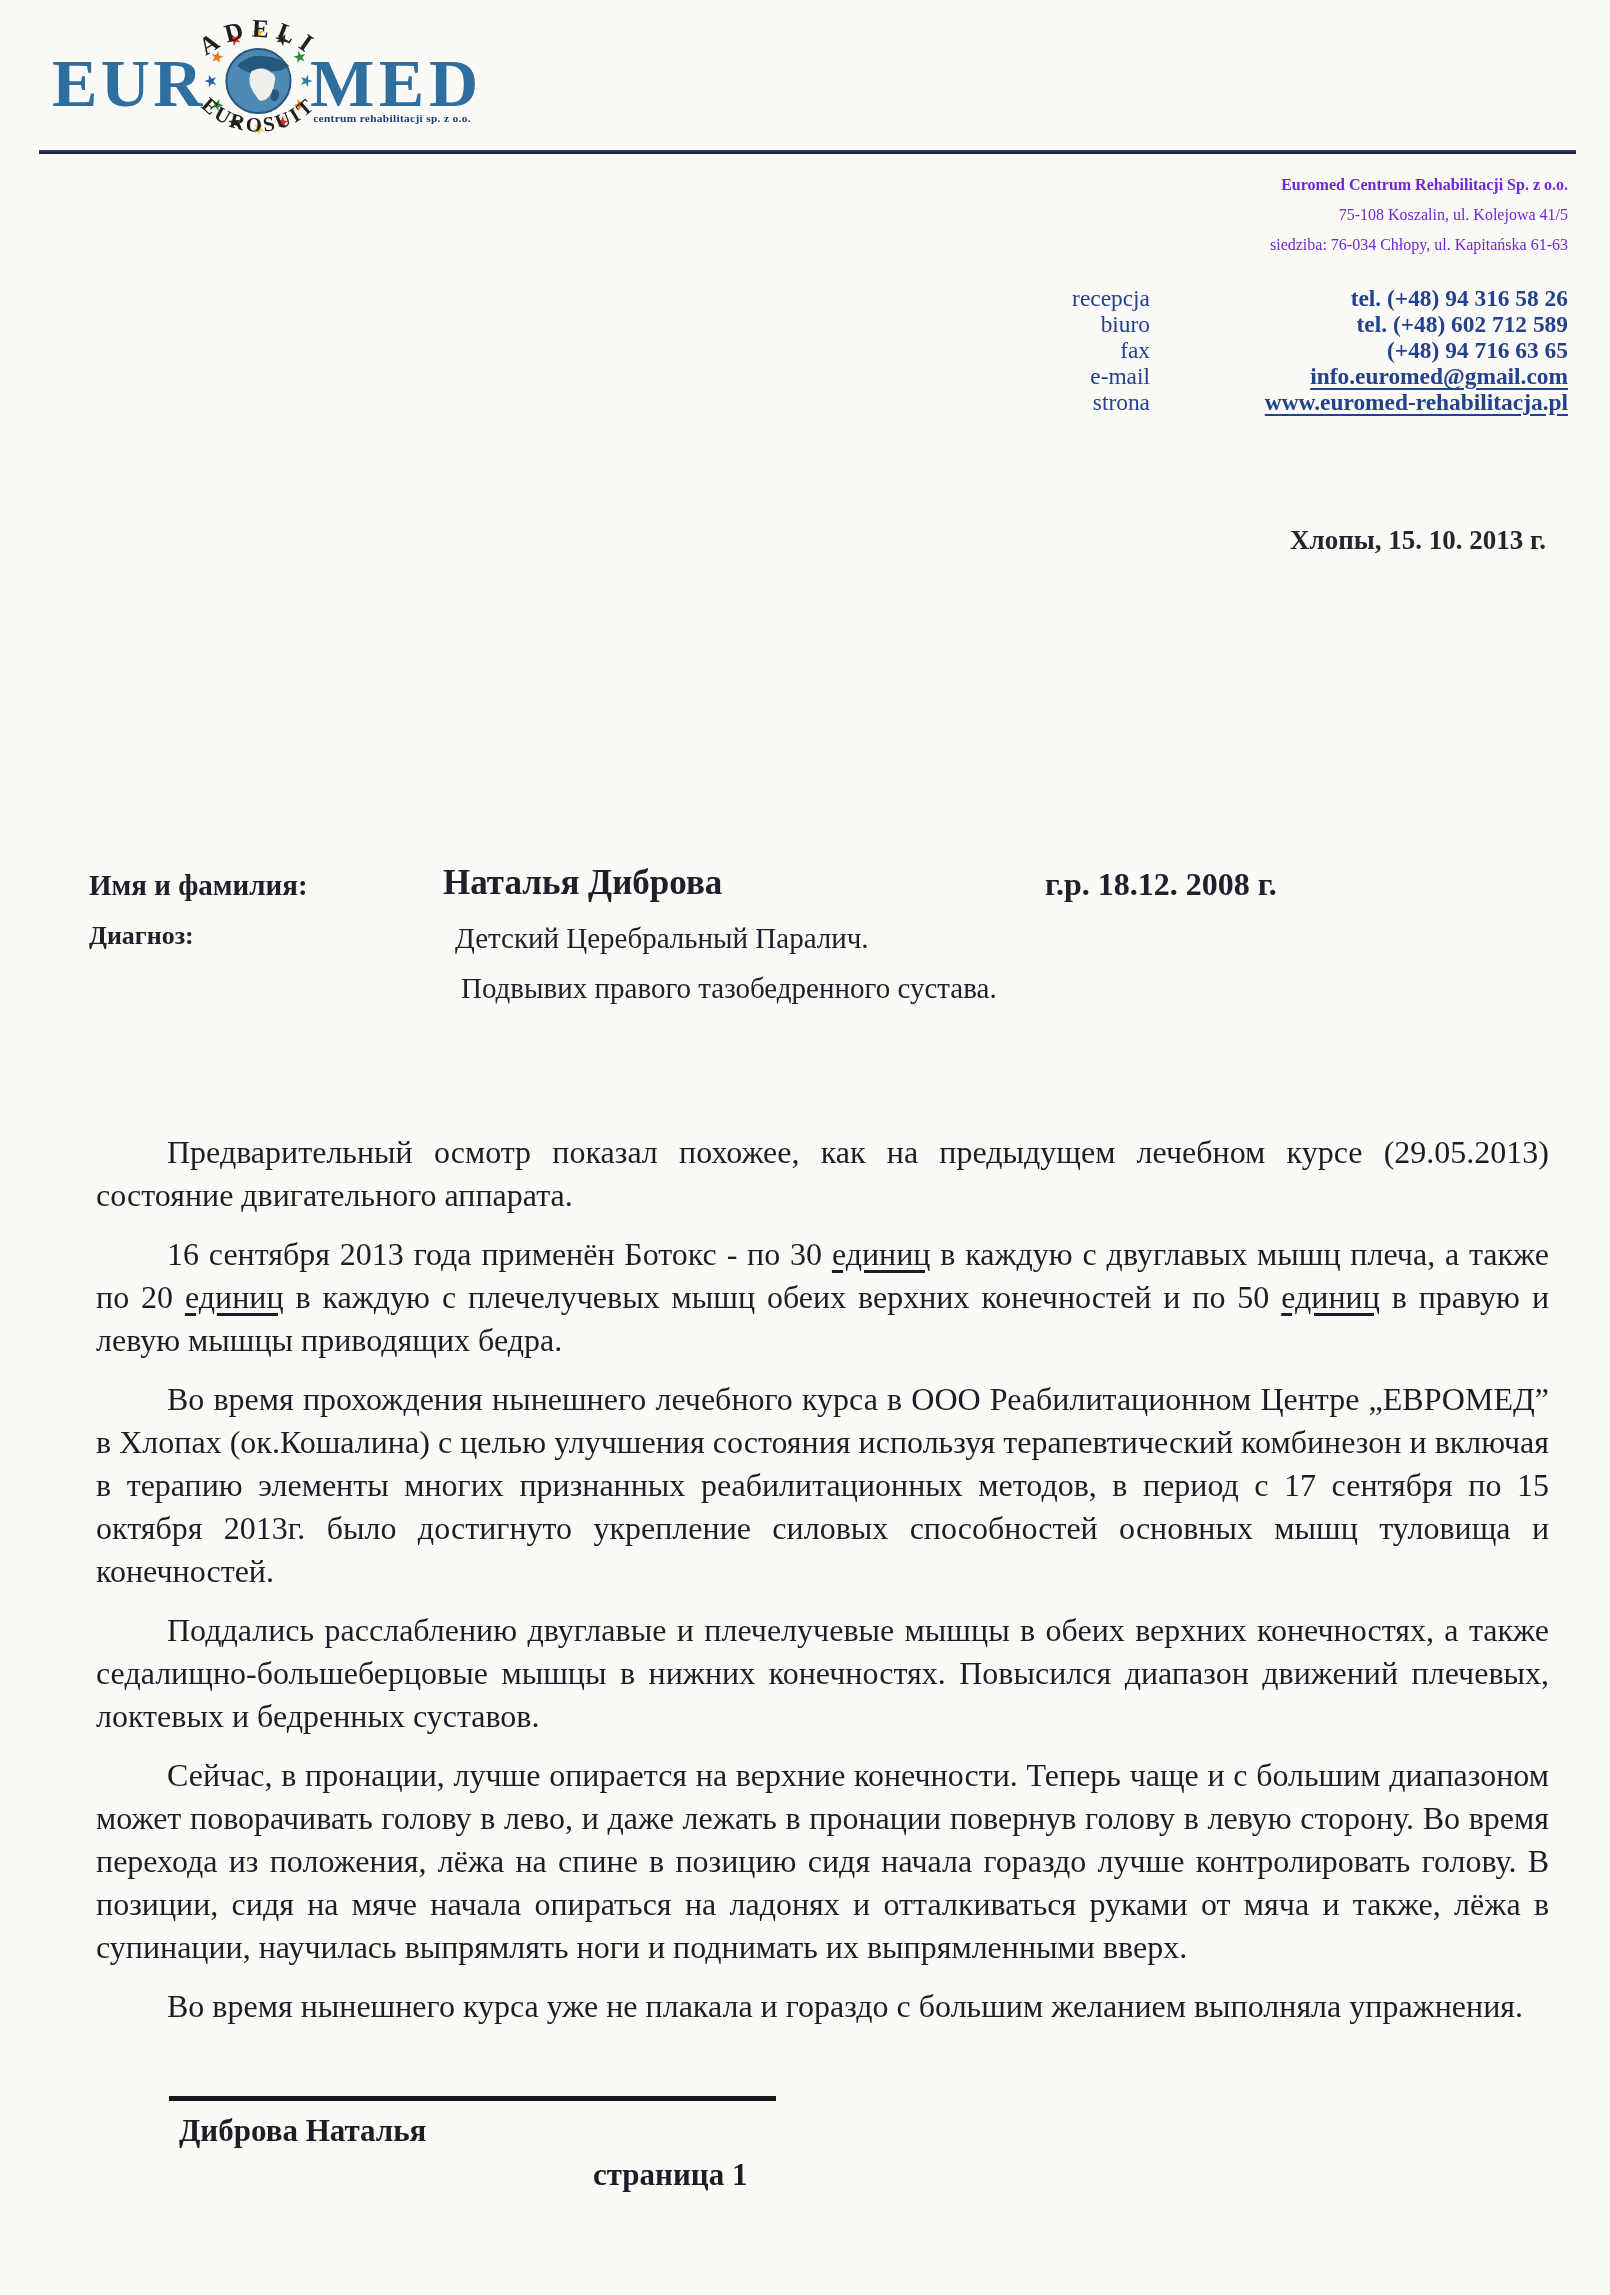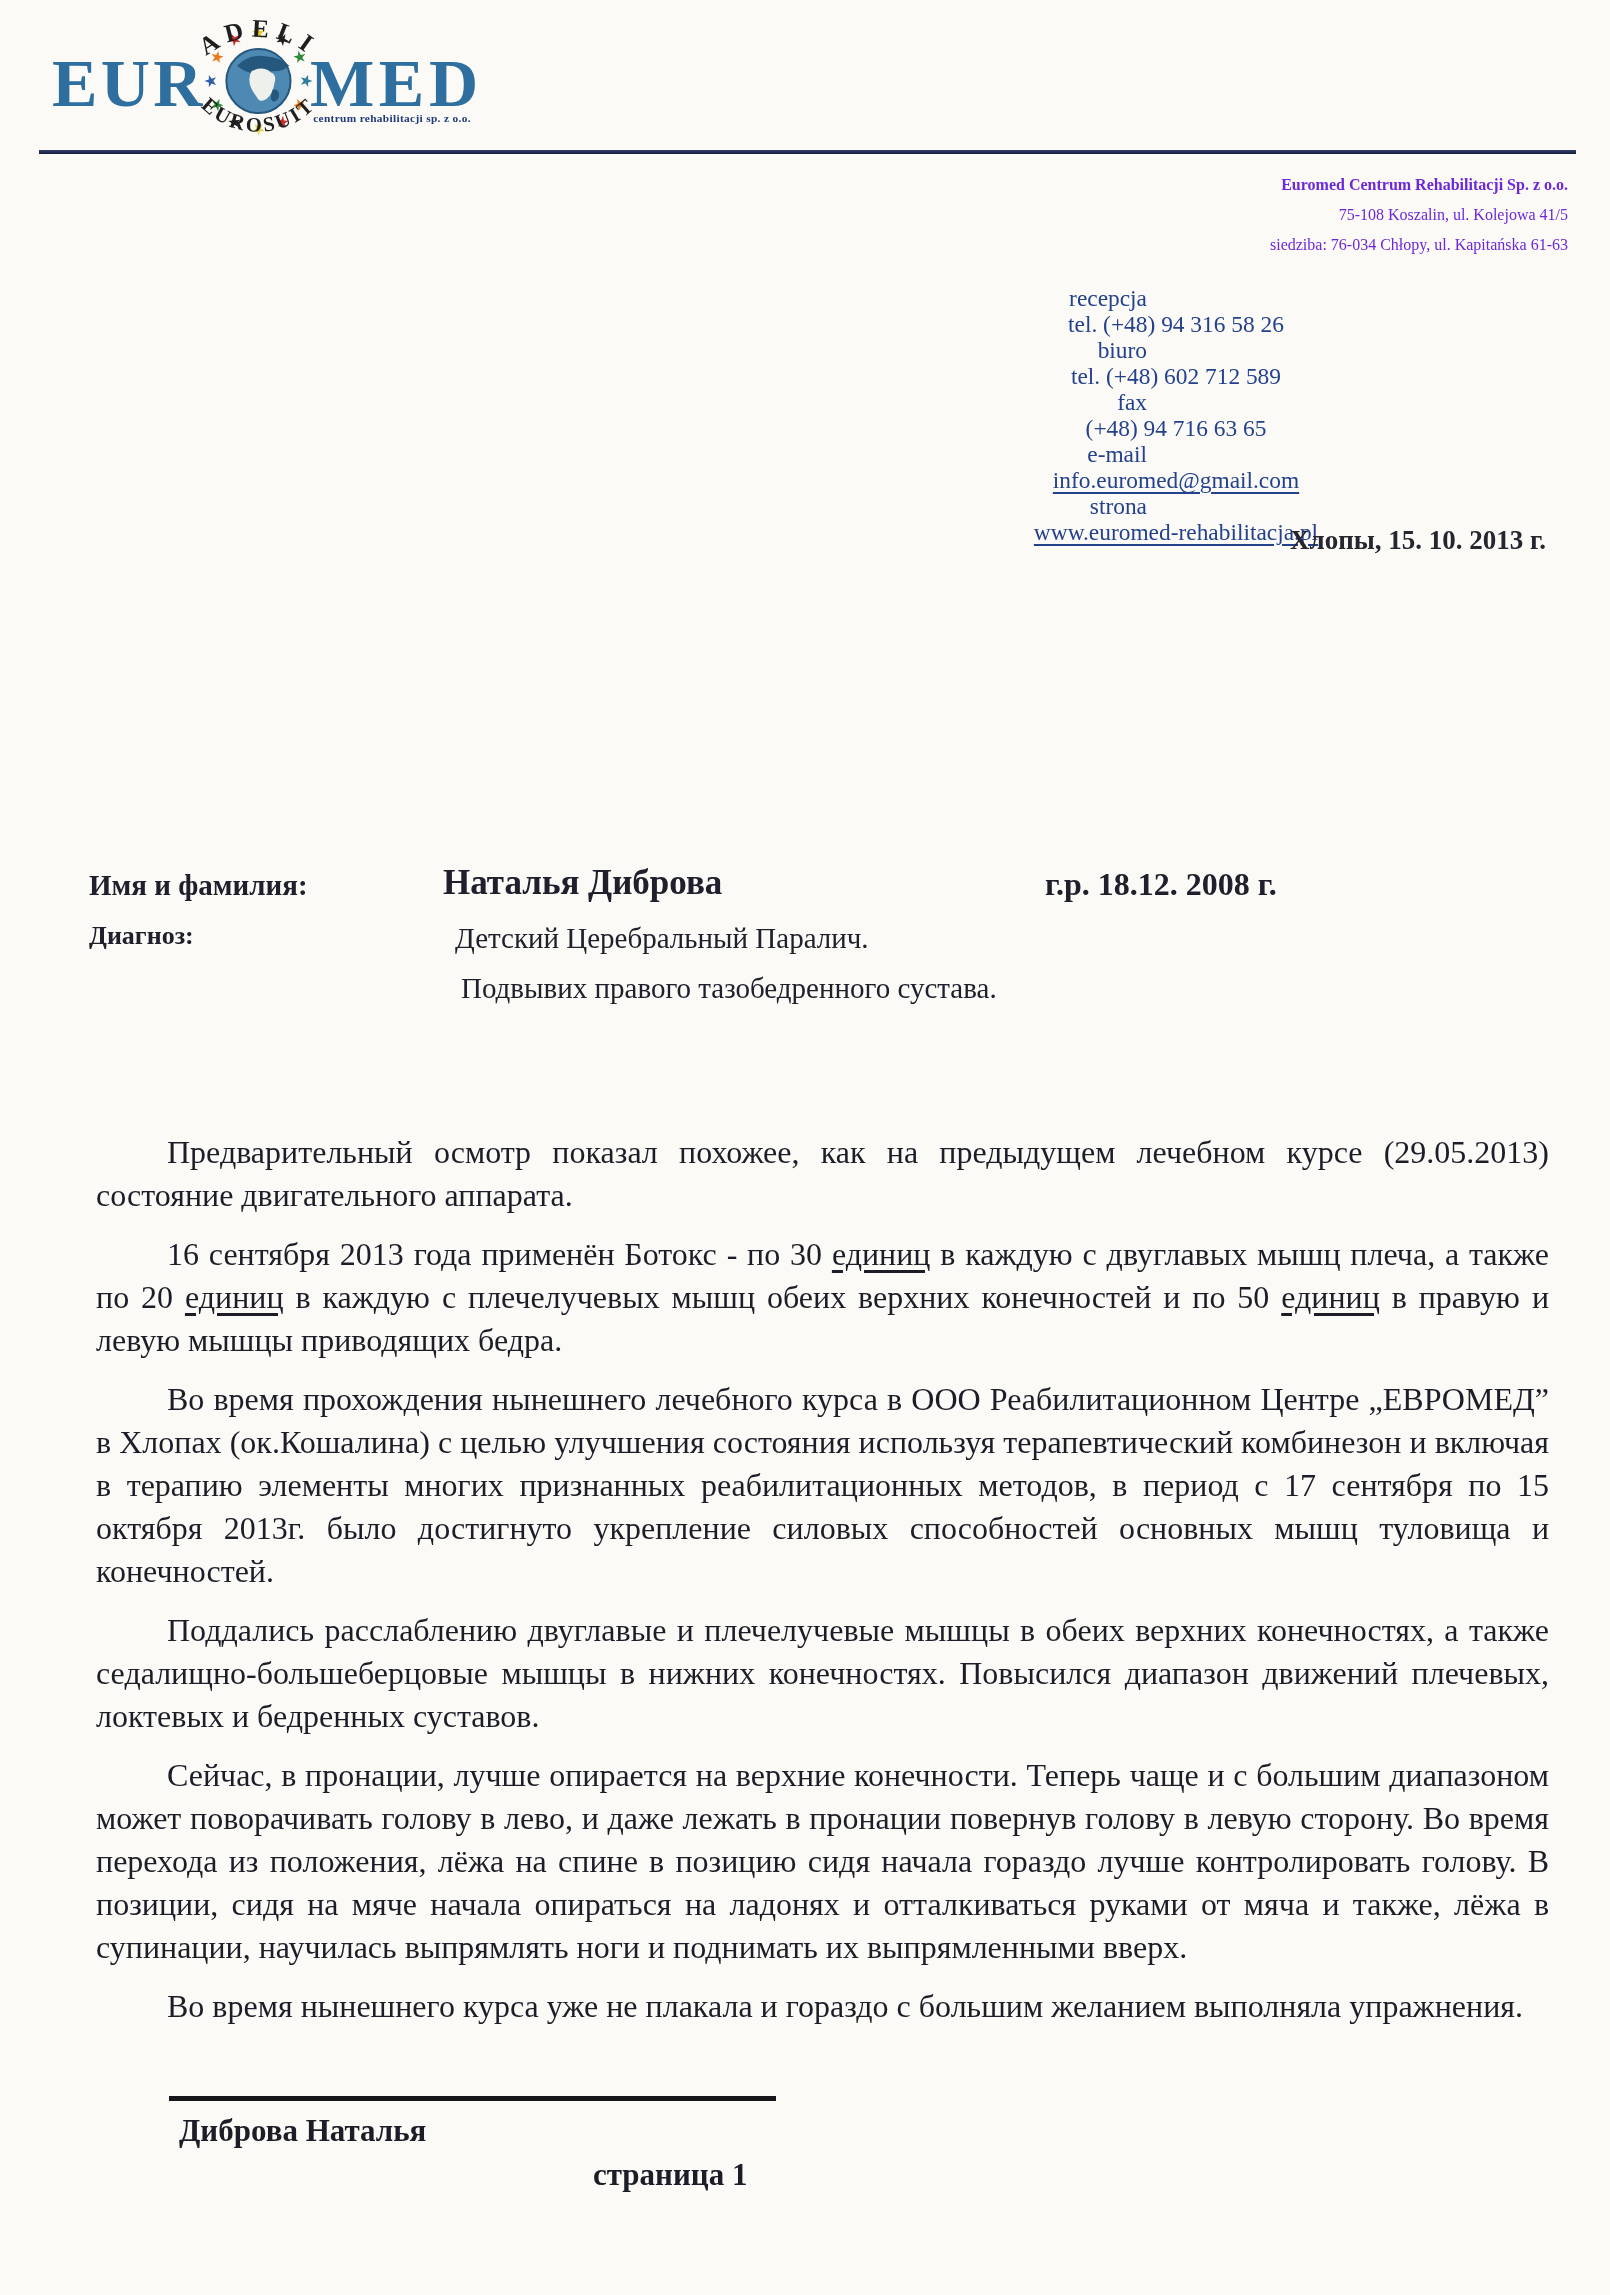--- a/index.html
+++ b/index.html
@@ -28,23 +28,23 @@
     text-align:right;color:#6d28d9;
     font-size:16px;line-height:30px;
   }
   .company .co-name{font-weight:bold;}
 
   
   .contacts{
     position:absolute;right:43px;top:285px;width:601px;
     color:#23418c;font-size:23.4px;line-height:26px;
   }
-  .c-row{display:flex;justify-content:flex-end;flex-direction:column;}
+  .c-row{display:flex;justify-content:flex-end;}
   .c-label{width:180px;text-align:right;}
-  .c-value{width:418px;text-align:center;}
+  .c-value{width:418px;text-align:right;font-weight:bold;}
   .c-value.link{text-decoration:underline;text-underline-offset:4px;}
 
   
   .dateline{
     position:absolute;right:65px;top:525px;
     font-size:27px;font-weight:bold;color:#26262f;
   }
 
   
   .doc-title{

